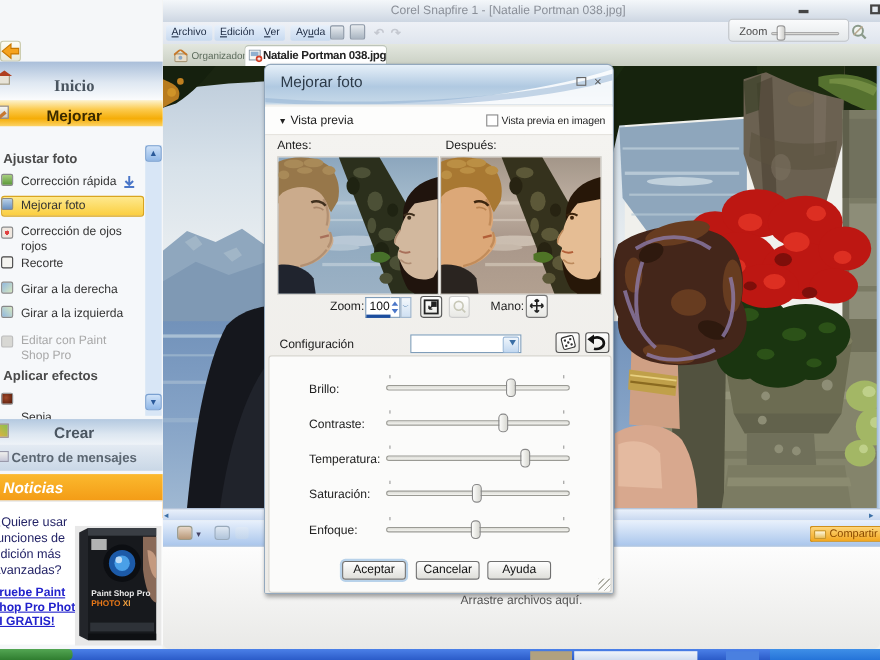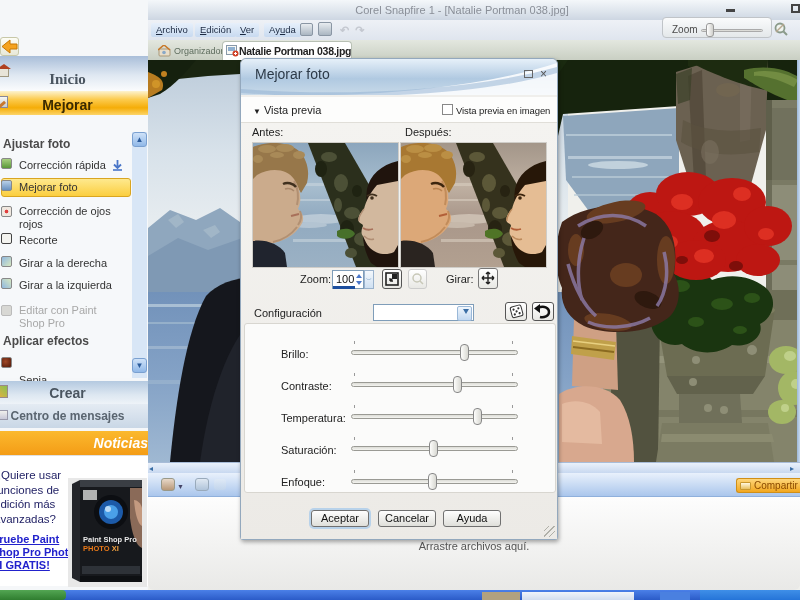--- a/index.html
+++ b/index.html
@@ -66,21 +66,21 @@
 .sarr{position:absolute;left:132px;width:15px;height:15px;background:linear-gradient(#cfe2f8,#90b8e8);
   border:1px solid #7aa0d0;border-radius:3px;color:#2a5a9a;font-size:8px;text-align:center;line-height:14px;}
 #crear{left:0;top:381px;width:148px;height:23px;
   background:linear-gradient(#b4c9e0,#dde7f1 60%,#eef3f8);}
 #crear .lbl{margin-top:4px;font-size:14px;}
 #mensajes{left:0;top:404px;width:148px;height:24px;
   background:linear-gradient(#e4ebf3,#c9d7e6);}
 #mensajes .lbl{margin-top:5px;font-size:12px;color:#5a6570;}
 #noticias{left:0;top:431px;width:148px;height:40px;
   background:linear-gradient(#fbb92e,#ef8906);color:#fff;font-weight:bold;font-style:italic;font-size:14px;
-  line-height:24px;padding-left:3px;text-align:right;}
+  line-height:24px;padding-left:3px;}
 #ad{left:0;top:455px;width:148px;height:131px;background:#fff;border-top:1px solid #e0e0e0;}
 .adtxt{position:absolute;left:-6px;width:76px;font-size:11.5px;color:#232366;line-height:14.5px;}
 .adlink{position:absolute;left:-8px;width:90px;font-size:11px;font-weight:bold;color:#2222cc;
   text-decoration:underline;line-height:13px;}
 
 
 #dialog{left:240px;top:58px;width:318px;height:482px;background:#f0efec;
   border:1px solid #93a8bd;border-radius:6px 6px 3px 3px;
   box-shadow:1px 2px 4px rgba(0,0,0,.35);}
 #dtitle{left:0;top:0;width:316px;height:36px;border-radius:6px 6px 0 0;
@@ -97,21 +97,21 @@
 #zoomdrop{position:absolute;left:123px;top:147px;width:10px;height:19px;
   background:linear-gradient(#f4f8fc,#cfe0f2);border:1px solid #9ab2cc;font-size:6px;color:#3a6ea5;
   text-align:center;line-height:18px;}
 .wbtn{position:absolute;background:linear-gradient(#fff,#e8e8e4);border:1px solid #555;border-radius:3px;}
 #confcombo{position:absolute;left:132px;top:181px;width:101px;height:17px;background:#fff;
   border:1px solid #7f9db9;}
 #confcombo:after{content:"";position:absolute;right:1px;top:1px;width:13px;height:13px;
   background:linear-gradient(#f0f6fc,#c2d8f0);border:1px solid #9ab8d8;border-radius:2px;}
 #confcombo b{position:absolute;right:4px;top:4px;width:0;height:0;z-index:2;
   border-left:3.5px solid transparent;border-right:3.5px solid transparent;border-top:5px solid #3a6ea5;}
-#slidepanel{position:absolute;left:3px;top:200px;width:312px;height:170px;background:#fbfbfa;
+#slidepanel{position:absolute;left:3px;top:200px;width:312px;height:216px;background:#fbfbfa;
   border:1px solid #d8d6d0;border-radius:3px;}
 .slabel{position:absolute;left:36px;font-size:11px;color:#222;}
 .strack{position:absolute;left:106px;width:167px;height:5px;background:linear-gradient(#dcdcd6,#f4f4f0);
   border:1px solid #9a9a94;border-radius:3px;}
 .sthumb{position:absolute;top:-7px;width:9px;height:17px;background:linear-gradient(90deg,#fdfdfb,#d8d8d2);
   border:1px solid #888;border-radius:4px;}
 .stick{position:absolute;top:-10px;width:1px;height:3px;background:#999;}
 .dbtn{position:absolute;top:387px;height:17px;background:linear-gradient(#fefefe,#dfdfda);
   border:1px solid #707070;border-radius:3px;font-size:11px;color:#111;text-align:center;line-height:15px;}
 #grip{position:absolute;left:303px;top:403px;width:11px;height:11px;
@@ -566,21 +566,21 @@
       <div id="zoomdrop">﹀</div>
       <div class="wbtn" style="left:141px;top:146px;width:20px;height:20px;"><svg width="18" height="18" viewBox="0 0 18 18">
             <rect x="3" y="3" width="12" height="12" fill="none" stroke="#222" stroke-width="1.6"></rect>
             <rect x="9" y="4" width="5" height="5" fill="#222"></rect>
             <path d="M7,11 L11,7 M7,11 l3,0 M7,11 l0,-3" stroke="#222" stroke-width="1.3" fill="none"></path>
           </svg></div>
       <div class="wbtn" style="left:167px;top:146px;width:19px;height:20px;border-color:#ccc;"><svg width="17" height="18" viewBox="0 0 17 18">
             <circle cx="8" cy="8" r="4" fill="none" stroke="#c8c8b8" stroke-width="1.5"></circle>
             <path d="M11,11 L14,14" stroke="#c8c8b8" stroke-width="1.5"></path>
           </svg></div>
-      <span class="dtext" style="left:205px;top:150px;">Girar:</span>
+      <span class="dtext" style="left:205px;top:150px;">Mano:</span>
       <div class="wbtn" style="left:237px;top:145px;width:20px;height:21px;border-color:#777;"><svg width="18" height="19" viewBox="0 0 18 19">
             <path d="M9,3 L9,15 M3,9 L15,9 M9,3 l-2,2 M9,3 l2,2 M9,15 l-2,-2 M9,15 l2,-2 M3,9 l2,-2 M3,9 l2,2 M15,9 l-2,-2 M15,9 l-2,2" stroke="#222" stroke-width="1.4" fill="none"></path>
           </svg></div>
 
       <span class="dtext" style="left:13px;top:184px;">Configuración</span>
       <div id="confcombo">
           <b></b>
         </div>
       <div class="wbtn" style="left:264px;top:179px;width:22px;height:19px;"><svg width="20" height="17" viewBox="0 0 20 17">
             <g transform="rotate(-15 10 8)">

